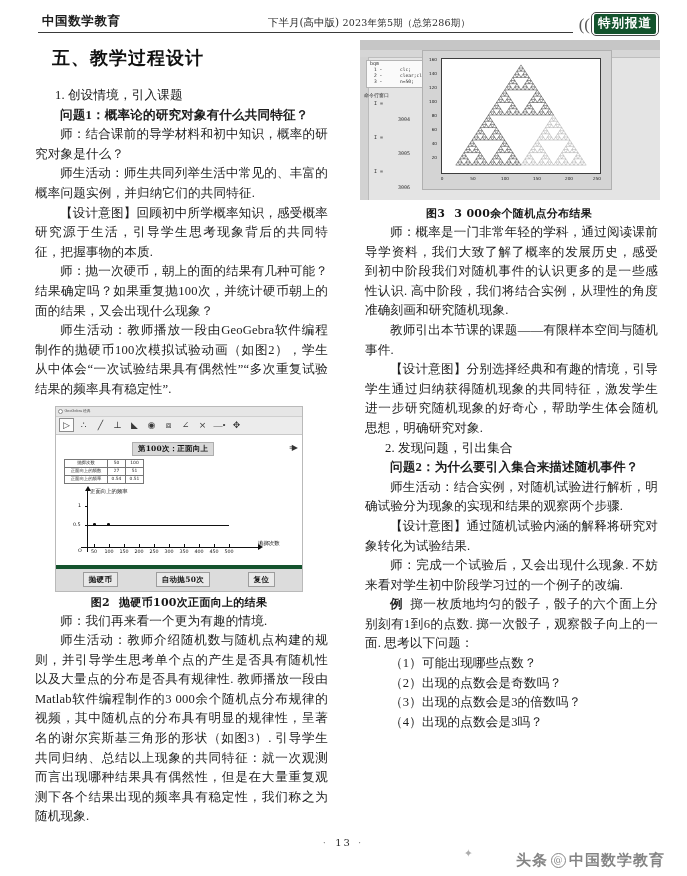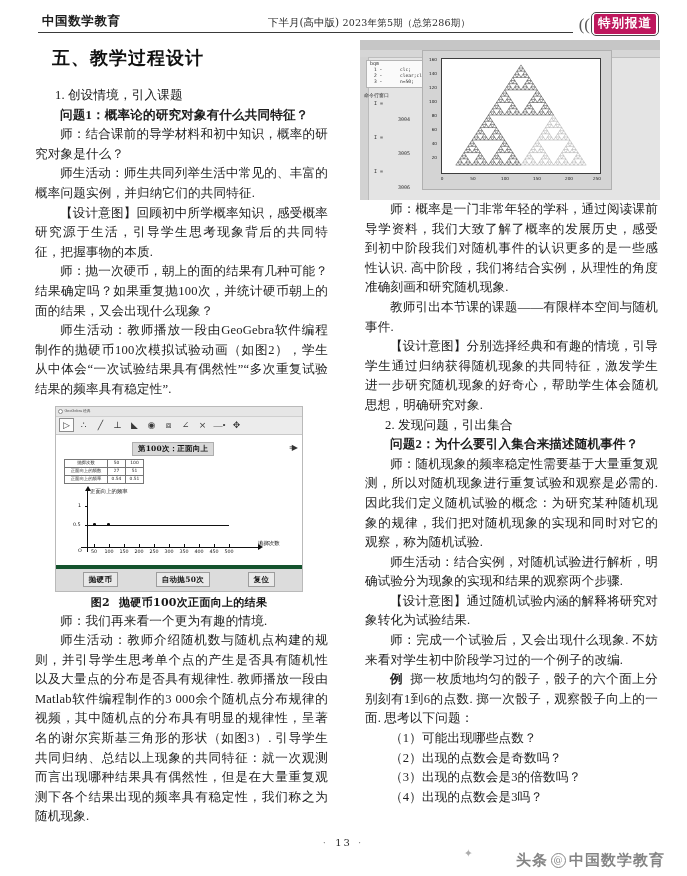--- a/index.html
+++ b/index.html
@@ -79,21 +79,21 @@
     line-height: 1;
     margin-right: 1px;
   }
   .badge-box {
     border: 1.6px solid #4a4a4a;
     border-radius: 5px;
     padding: 1px 2px;
     background: #fff;
   }
   .badge-inner {
-    background: #be185d;
+    background: #14532d;
     color: #ffffff;
     font-family: "DejaVu Serif", serif;
     font-weight: bold;
     font-size: 12.5px;
     letter-spacing: 1px;
     padding: 1px 4px 2px 4px;
     border-radius: 2px;
     display: block;
   }
 
@@ -818,28 +818,30 @@
                     <polygon points="135.6875,104.8125 133.625,108 137.75,108" fill="none" stroke="#9a9a9a" stroke-width="0.45"></polygon>
                     <polygon points="141.875,101.625 139.8125,104.8125 143.9375,104.8125" fill="none" stroke="#9a9a9a" stroke-width="0.45"></polygon>
                     <polygon points="139.8125,104.8125 137.75,108 141.875,108" fill="none" stroke="#9a9a9a" stroke-width="0.45"></polygon>
                     <polygon points="143.9375,104.8125 141.875,108 146,108" fill="none" stroke="#9a9a9a" stroke-width="0.45"></polygon>
                   </g>
               </svg>
             </div>
           </div>
         </div>
 
+        <div class="figcap" style="margin-top:6px;">
+          <span>图3</span><span class="gap"></span><span>3 000余个随机点分布结果</span>
+        </div>
       </div>
 
       <p class="body indent">师：概率是一门非常年轻的学科，通过阅读课前导学资料，我们大致了解了概率的发展历史，感受到初中阶段我们对随机事件的认识更多的是一些感性认识. 高中阶段，我们将结合实例，从理性的角度准确刻画和研究随机现象.</p>
       <p class="body indent">教师引出本节课的课题——有限样本空间与随机事件.</p>
       <p class="body indent">【设计意图】分别选择经典和有趣的情境，引导学生通过归纳获得随机现象的共同特征，激发学生进一步研究随机现象的好奇心，帮助学生体会随机思想，明确研究对象.</p>
       <p class="subhead">2. 发现问题，引出集合</p>
       <p class="body indent qlabel">问题2：为什么要引入集合来描述随机事件？</p>
-      <p class="body indent">师：随机现象的频率稳定性需要基于大量重复观测，所以对随机现象进行重复试验和观察是必需的. 因此我们定义随机试验的概念：为研究某种随机现象的规律，我们把对随机现象的实现和同时对它的观察，称为随机试验.</p>
       <p class="body indent">师生活动：结合实例，对随机试验进行解析，明确试验分为现象的实现和结果的观察两个步骤.</p>
       <p class="body indent">【设计意图】通过随机试验内涵的解释将研究对象转化为试验结果.</p>
       <p class="body indent">师：完成一个试验后，又会出现什么现象. 不妨来看对学生初中阶段学习过的一个例子的改编.</p>
       <p class="body indent"><span class="bold">例</span>&nbsp;&nbsp;<span>掷一枚质地均匀的骰子，骰子的六个面上分别刻有1到6的点数. 掷一次骰子，观察骰子向上的一面. 思考以下问题：</span></p>
       <p class="body indent">（1）可能出现哪些点数？</p>
       <p class="body indent">（2）出现的点数会是奇数吗？</p>
       <p class="body indent">（3）出现的点数会是3的倍数吗？</p>
       <p class="body indent">（4）出现的点数会是3吗？</p>
     </div>
   </div>

